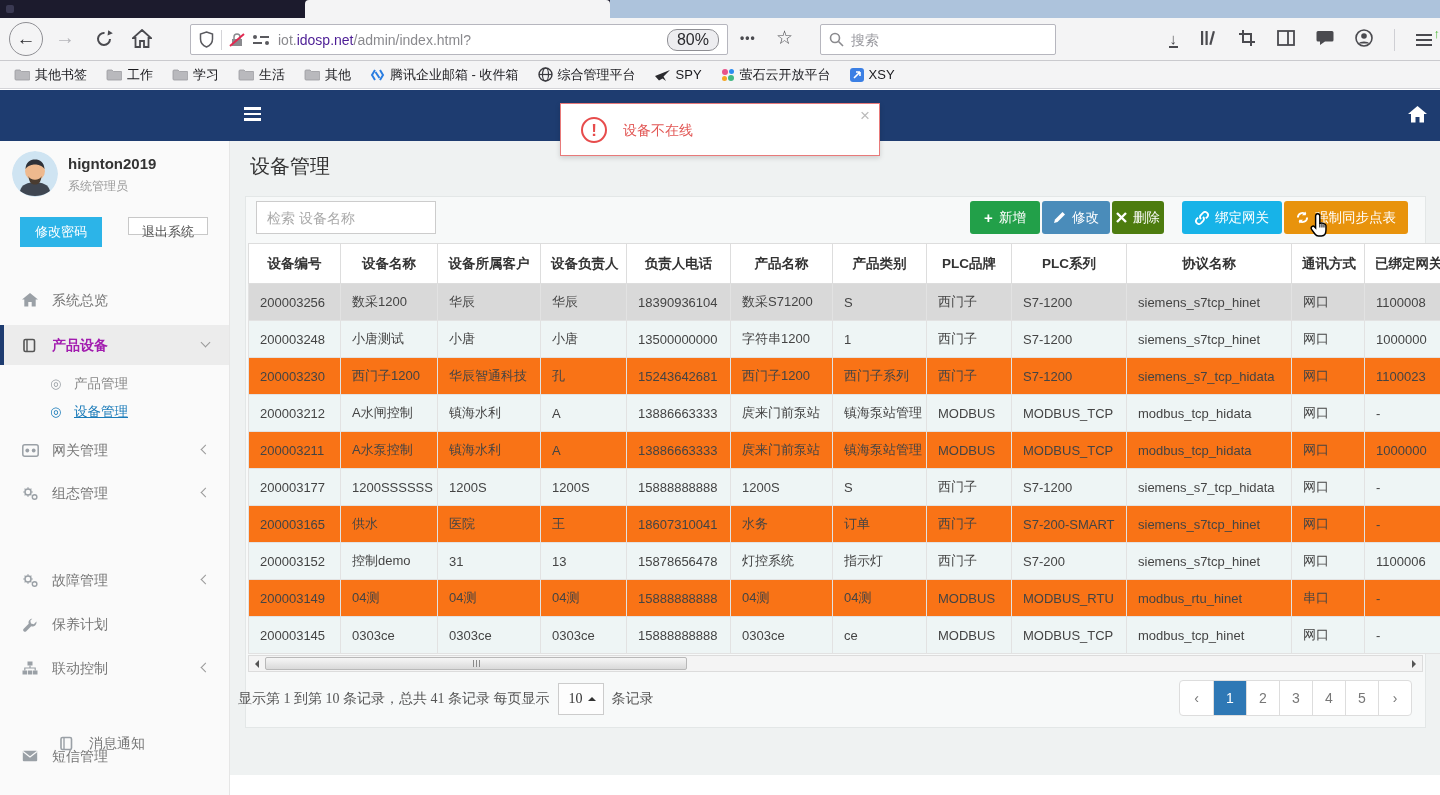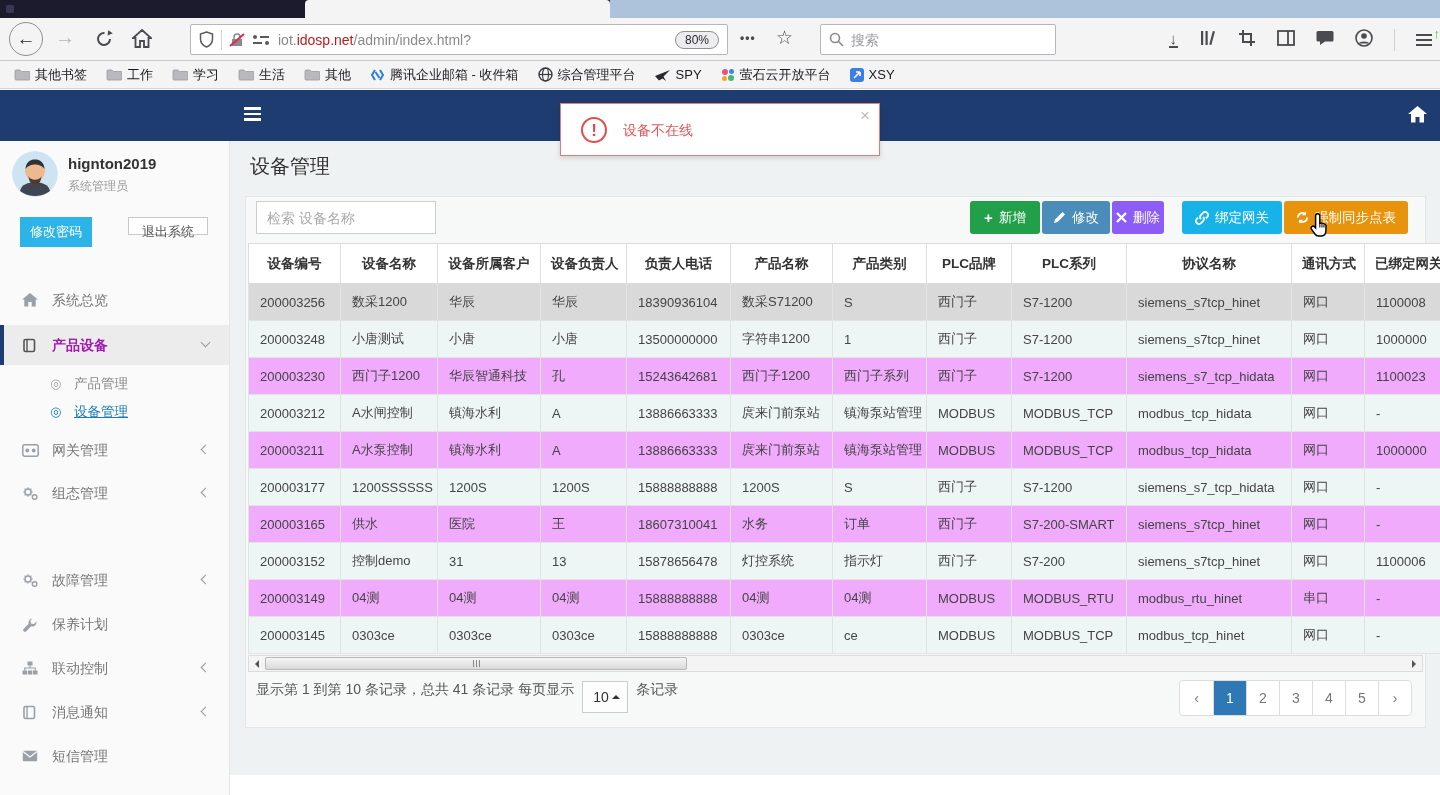--- a/index.html
+++ b/index.html
@@ -16,22 +16,22 @@
   
   .nav-toolbar { position:absolute; top:18px; left:0; width:1440px; height:43px; background:#f4f4f5; border-bottom:1px solid #cacace; z-index:30; }
   .tbi { position:absolute; cursor:default; }
   .btn-back { left:9px; top:4px; width:34px; height:34px; border:1px solid #8f8f94; border-radius:50%; color:#2a2a2e; font-size:19px; text-align:center; line-height:31px; background:#f4f4f5; }
   .btn-forward { left:55px; top:8px; color:#b5b5ba; font-size:20px; }
   .btn-reload { left:94px; top:11px; }
   .btn-home-tb { left:132px; top:11px; }
   .urlbar { position:absolute; left:190px; top:6px; width:538px; height:31px; background:#fff; border:1px solid #b6b6be; border-radius:2px; display:flex; align-items:center; padding:0 8px; }
   .url-div { width:1px; height:20px; background:#d4d4d8; margin:0 7px; }
   .url-text { flex:1; font-size:14px; color:#8a8a8e; white-space:nowrap; overflow:hidden; }
-  .url-text b { color:#b91c1c; font-weight:normal; }
-  .zoom-pill { border:1px solid #8f8f94; border-radius:10px; background:#ededf0; font-size:12px; color:#2a2a2e; padding:1px 9px; margin-left:4px; }
+  .url-text b { color:#4c1d95; font-weight:normal; }
+  .zoom-pill { border:1px solid #8f8f94; border-radius:10px; background:#ededf0; font-size:16px; color:#2a2a2e; padding:1px 9px; margin-left:4px; }
   .pa-dots { left:740px; top:13px; font-size:12px; letter-spacing:1px; color:#4a4a4f; font-weight:bold; }
   .pa-star { left:776px; top:8px; font-size:19px; color:#4a4a4f; }
   .searchbar { position:absolute; left:820px; top:6px; width:236px; height:31px; background:#fff; border:1px solid #b6b6be; border-radius:2px; display:flex; align-items:center; padding:0 8px; }
   .searchbar input { border:none; outline:none; flex:1; font-size:14px; color:#3a3a3f; margin-left:7px; background:transparent; font-family:inherit; }
   .searchbar input::placeholder { color:#9a9aa0; }
   .right-icons { position:absolute; right:8px; top:6px; height:31px; display:flex; align-items:center; gap:21px; }
   .dl-wrap { border-bottom:2px solid #4a4a4f; padding:0 1px 0 1px; color:#4a4a4f; font-size:15px; line-height:14px; }
   .vdiv { width:1px; height:22px; background:#cfcfd4; }
   .burger { position:relative; display:flex; flex-direction:column; gap:3px; }
   .burger span { display:block; width:16px; height:2px; background:#4a4a4f; }
@@ -46,21 +46,21 @@
   .navbar { position:absolute; top:0; left:0; width:100%; height:51px; background:#1e3c70; }
   .nav-burger { position:absolute; left:244px; top:17px; display:flex; flex-direction:column; gap:3px; }
   .nav-burger span { width:17px; height:2.5px; background:#fff; }
   .nav-home { position:absolute; right:13px; top:16px; }
 
   
   .sidebar { position:absolute; left:0; top:51px; width:230px; height:654px; background:#fafafa; border-right:1px solid #e6e6e6; }
   .avatar { position:absolute; left:12px; top:10px; width:46px; height:46px; border-radius:50%; overflow:hidden; }
   .p-name { position:absolute; left:68px; top:14px; font-size:15px; font-weight:bold; color:#333; }
   .p-role { position:absolute; left:68px; top:37px; font-size:12px; color:#999; }
-  .btn-pass { position:absolute; left:20px; top:76px; width:72px; height:30px; background:#2cb4e8; color:#fff; font-size:13px; text-align:center; line-height:30px; }
+  .btn-pass { position:absolute; left:20px; top:76px; width:82px; height:30px; background:#2cb4e8; color:#fff; font-size:13px; text-align:center; line-height:30px; }
   .btn-logout { position:absolute; left:128px; top:76px; width:80px; height:18px; background:#fff; border:1px solid #c8c8c8; color:#555; font-size:13px; text-align:center; line-height:28px; }
   .m-item { position:absolute; left:0; width:100%; height:40px; line-height:40px; font-size:14px; color:#777; }
   .m-item .ic { position:absolute; left:22px; top:0; width:17px; height:40px; display:flex; align-items:center; color:#9aa0a6; }
   .m-item .lbl { position:absolute; left:52px; }
   .m-item.active-parent { background:#ececec; border-left:4px solid #1e3c70; color:#a21caf; font-weight:bold; }
   .m-item.active-parent .ic { left:18px; color:#555; }
   .m-item.active-parent .lbl { left:48px; }
   .m-sub { position:absolute; left:0; width:100%; height:34px; line-height:34px; font-size:13.5px; color:#888; }
   .m-sub .ic { position:absolute; left:50px; top:0; height:34px; display:flex; align-items:center; font-size:13px; color:#9aa0a6; }
   .m-sub .lbl { position:absolute; left:74px; }
@@ -75,44 +75,44 @@
   
   .content { position:absolute; left:230px; top:51px; width:1210px; height:654px; background:#eff2f2; }
   .content-white { position:absolute; left:0; top:634px; width:100%; height:20px; background:#fff; }
   .page-title { position:absolute; left:20px; top:12px; font-size:20px; color:#333; }
   .panel { position:absolute; left:15px; top:55px; width:1181px; height:532px; background:#f7f9f9; border:1px solid #e3e7e7; }
   .dev-search { position:absolute; left:26px; top:60px; width:180px; height:33px; border:1px solid #ccc; background:#fff; padding:0 10px; font-size:14px; color:#555; outline:none; font-family:inherit; }
   .dev-search::placeholder { color:#aaa; }
   .abtn { position:absolute; top:60px; height:33px; border-radius:3px; color:#fff; font-size:13.5px; display:flex; align-items:center; justify-content:center; gap:6px; }
   .b-add  { left:740px; width:70px; background:#22a049; }
   .b-edit { left:812px; width:68px; background:#4a8cba; }
-  .b-del  { left:882px; width:52px; background:#8b5cf6; }
+  .b-del  { left:882px; width:52px; background:#4d7c0f; }
   .b-bind { left:952px; width:100px; background:#17b3e8; }
   .b-sync { left:1054px; width:124px; background:#e8930c; }
   .abtn .bic { font-weight:bold; font-size:15px; line-height:1; }
 
   
   .table-wrap { position:absolute; left:18px; top:102px; width:1192px; height:411px; overflow:hidden; }
-  table.dev { table-layout:fixed; width:1192px; border-collapse:collapse; background:#f0abfc; }
+  table.dev { table-layout:fixed; width:1192px; border-collapse:collapse; background:#f97316; }
   table.dev th { height:40px; border:1px solid #ddd; font-size:13.5px; color:#333; text-align:center; padding:0 10px; background:#fff; white-space:nowrap; overflow:hidden; }
   table.dev td { height:37px; border:1px solid #e2e2e2; font-size:13px; color:#444; text-align:left; padding:0 11px; white-space:nowrap; overflow:hidden; }
   table.dev tr.stripe td { background:#eef5f5; }
   table.dev tr.sel td { background:#d9d9d9; }
 
   
   .hscroll { position:absolute; left:18px; top:514px; width:1175px; height:17px; background:#f4f4f4; border:1px solid #dcdcdc; }
   .hs-btn { position:absolute; top:0; width:16px; height:15px; display:flex; align-items:center; justify-content:center; background:#f4f4f4; }
   .hs-left { left:0; } .hs-right { right:0; }
   .tri-l { width:0; height:0; border:4px solid transparent; border-right-color:#555; margin-left:-4px; }
   .tri-r { width:0; height:0; border:4px solid transparent; border-left-color:#555; margin-right:-4px; }
   .hs-thumb { position:absolute; left:16px; top:1px; width:422px; height:13px; background:linear-gradient(#f6f6f6,#d9d9d9); border:1px solid #b8b8b8; border-radius:2px; display:flex; align-items:center; justify-content:center; gap:2px; }
   .hs-thumb i { display:block; width:1px; height:7px; background:#8a8a8a; }
 
   
-  .pag-info { position:absolute; left:26px; top:540px; height:36px; display:flex; font-size:14px; color:#555; }
+  .pag-info { position:absolute; left:8px; top:540px; height:36px; display:flex; align-items:center; font-size:14px; color:#555;font-family:Liberation Serif, serif; }
   .psize { position:relative; display:inline-block; width:46px; height:32px; background:#fdfdfd; border:1px solid #ccc; margin:0 8px; line-height:30px; padding-left:10px; color:#333; }
   .psize .caret { position:absolute; right:7px; top:13px; width:0; height:0; border:4px solid transparent; border-bottom-color:#333; border-top:none; }
   .pager { position:absolute; right:28px; top:539px; height:36px; display:flex; background:#fff; border:1px solid #ddd; border-radius:4px; overflow:hidden; }
   .pg { min-width:33px; padding:0 2px; line-height:34px; text-align:center; font-size:14px; color:#777; border-left:1px solid #ddd; }
   .pg:first-child { border-left:none; }
   .pg.active { background:#2e78b5; color:#fff; }
 
   
   .notif { position:absolute; left:560px; top:13px; width:320px; height:53px; background:#fff; border:1px solid #e87a7a; box-shadow:0 2px 5px rgba(0,0,0,.15); z-index:40; }
   .notif .n-ic { position:absolute; left:20px; top:13px; width:26px; height:26px; border:2px solid #e74c4c; border-radius:50%; color:#e74c4c; font-weight:bold; font-size:17px; text-align:center; line-height:23px; }
@@ -411,21 +411,21 @@
               <rect x="0.5" y="9.5" width="4.5" height="4" fill="#9aa0a6"></rect>
               <rect x="5.8" y="9.5" width="4.5" height="4" fill="#9aa0a6"></rect>
               <rect x="11" y="9.5" width="4.5" height="4" fill="#9aa0a6"></rect>
               <path d="M8 4.5 V7 M2.8 9.5 V7 H13.2 V9.5" fill="none" stroke="#9aa0a6" stroke-width="1.2"></path>
             </svg>
           </span>
         <span class="lbl">联动控制</span>
         <span class="chev left"></span>
       </div>
 
-      <div class="m-item" style="top:551px;">
+      <div class="m-item" style="top:582px;margin-left:37px;">
         <span class="ic">
             <svg width="15" height="15" viewBox="0 0 15 15">
               <rect x="2" y="1.5" width="10.5" height="12" rx="1.5" fill="none" stroke="#9aa0a6" stroke-width="1.6"></rect>
               <line x1="5" y1="1.5" x2="5" y2="13.5" stroke="#9aa0a6" stroke-width="1.4"></line>
             </svg>
           </span>
         <span class="lbl">消息通知</span>
         <span class="chev left"></span>
       </div>
 

